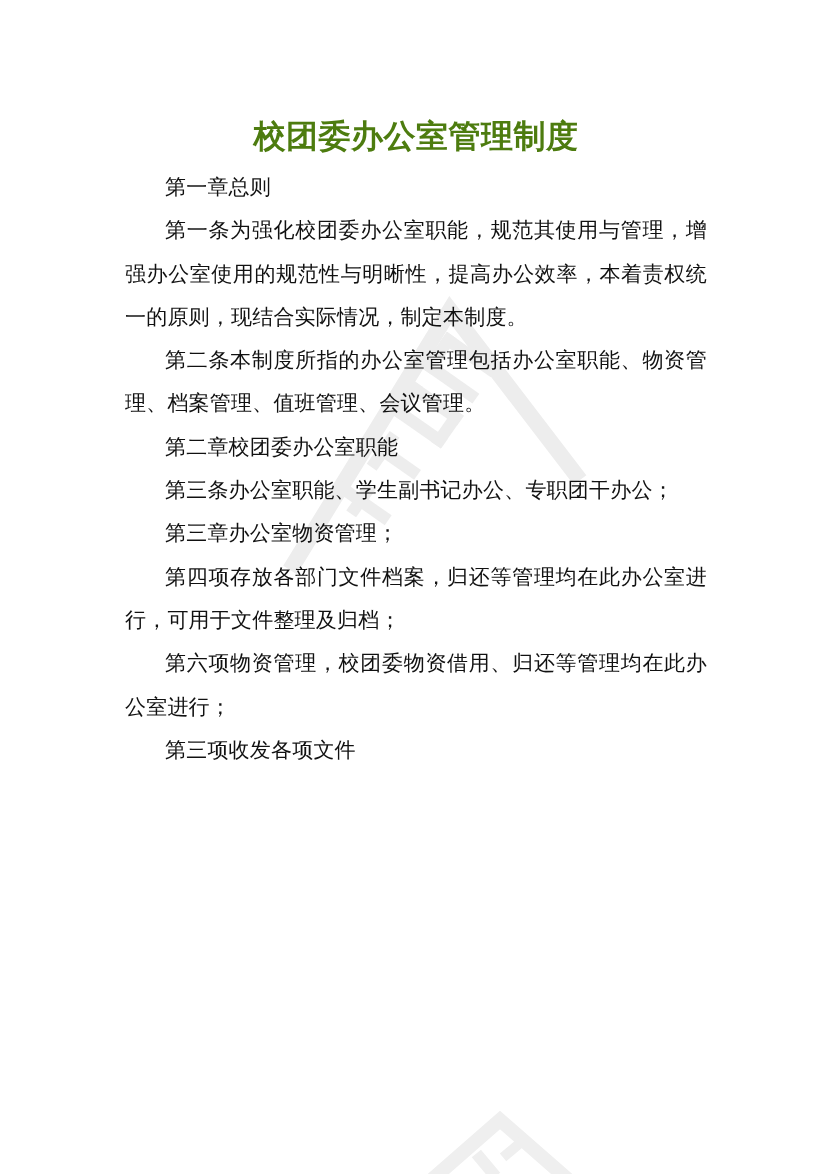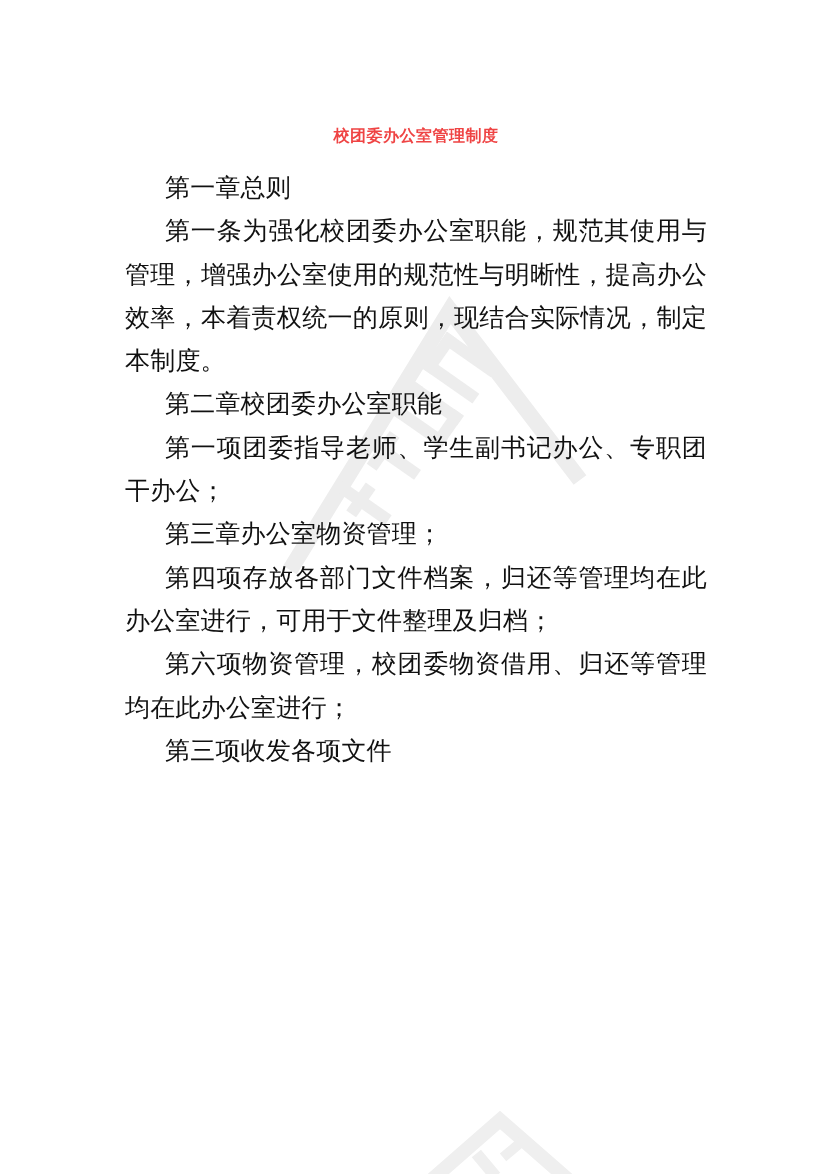--- a/index.html
+++ b/index.html
@@ -29,30 +29,30 @@
     }
     .content {
       position: absolute;
       left: 125px;
       top: 116px;
       width: 582px;
       z-index: 1;
     }
     .title {
       text-align: center;
-      font-size: 16px;
+      font-size: 32px;
       font-weight: bold;
       letter-spacing: 0.5px;
       height: 40px;
       line-height: 40px;
       margin: 0 0 10px 0;
-      color: #ef4444;
+      color: #4d7c0f;
     }
     .para {
-      font-size: 25px;
+      font-size: 21px;
       line-height: 43.3px;
       margin: 0;
       text-indent: 40px;
       text-align: justify;
       text-align-last: left;
       letter-spacing: 0.2px;
       word-break: break-all;
     }
   </style>
 </head>
@@ -87,20 +87,21 @@
       <rect x="80" y="40" width="12" height="30" transform="rotate(-40 86 55)"></rect>
       <rect x="100" y="34" width="26" height="10" transform="rotate(-40 113 39)"></rect>
     </g>
   </svg>
 
   <div class="content">
     <h1 class="title">校团委办公室管理制度</h1>
 
     <p class="para">第一章总则</p>
     <p class="para">第一条为强化校团委办公室职能，规范其使用与管理，增强办公室使用的规范性与明晰性，提高办公效率，本着责权统一的原则，现结合实际情况，制定本制度。</p>
+    <p class="para">第二条本制度所指的办公室管理包括办公室职能、物资管理、档案管理、值班管理、会议管理。</p>
     <p class="para">第二章校团委办公室职能</p>
-    <p class="para">第一项团委指导老师、学生副书记办公、专职团干办公；</p>
+    <p class="para">第三条办公室职能、学生副书记办公、专职团干办公；</p>
     <p class="para">第三章办公室物资管理；</p>
     <p class="para">第四项存放各部门文件档案，归还等管理均在此办公室进行，可用于文件整理及归档；</p>
     <p class="para">第六项物资管理，校团委物资借用、归还等管理均在此办公室进行；</p>
     <p class="para">第三项收发各项文件</p>
   </div>
 </div>
 
 </body></html>

